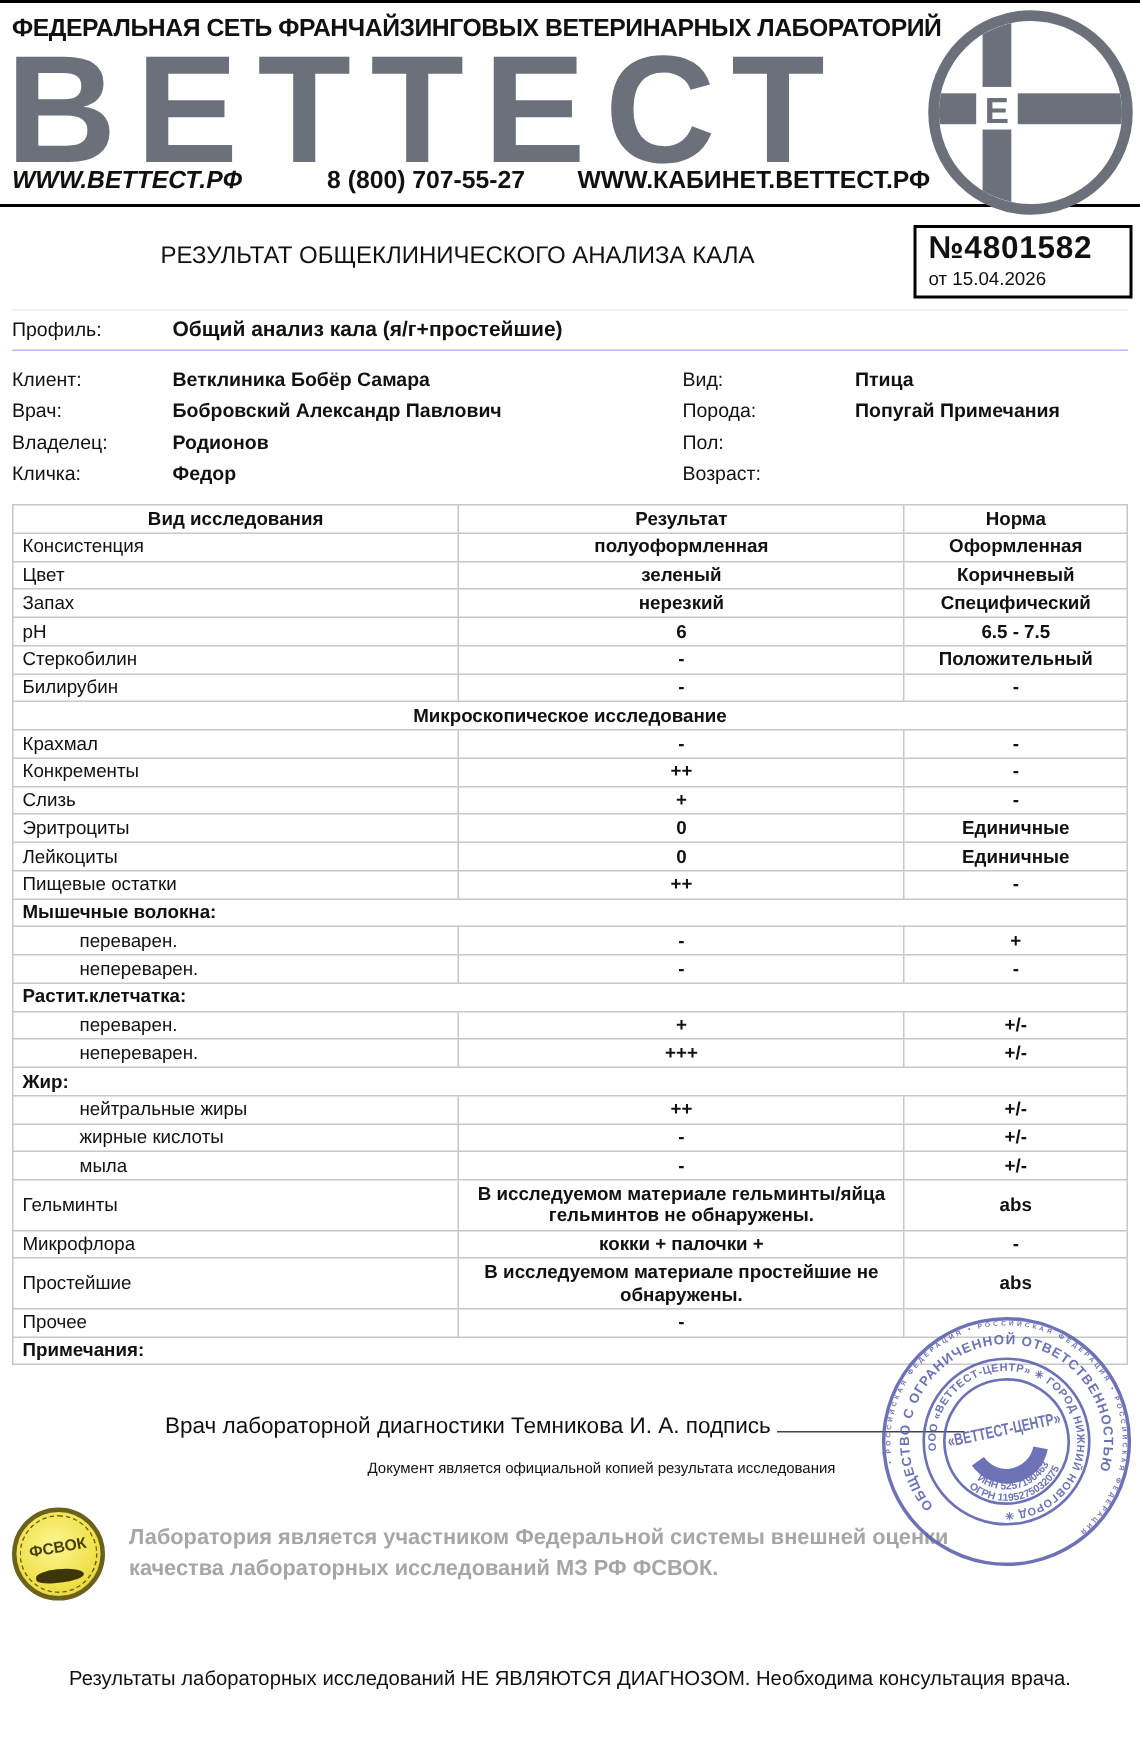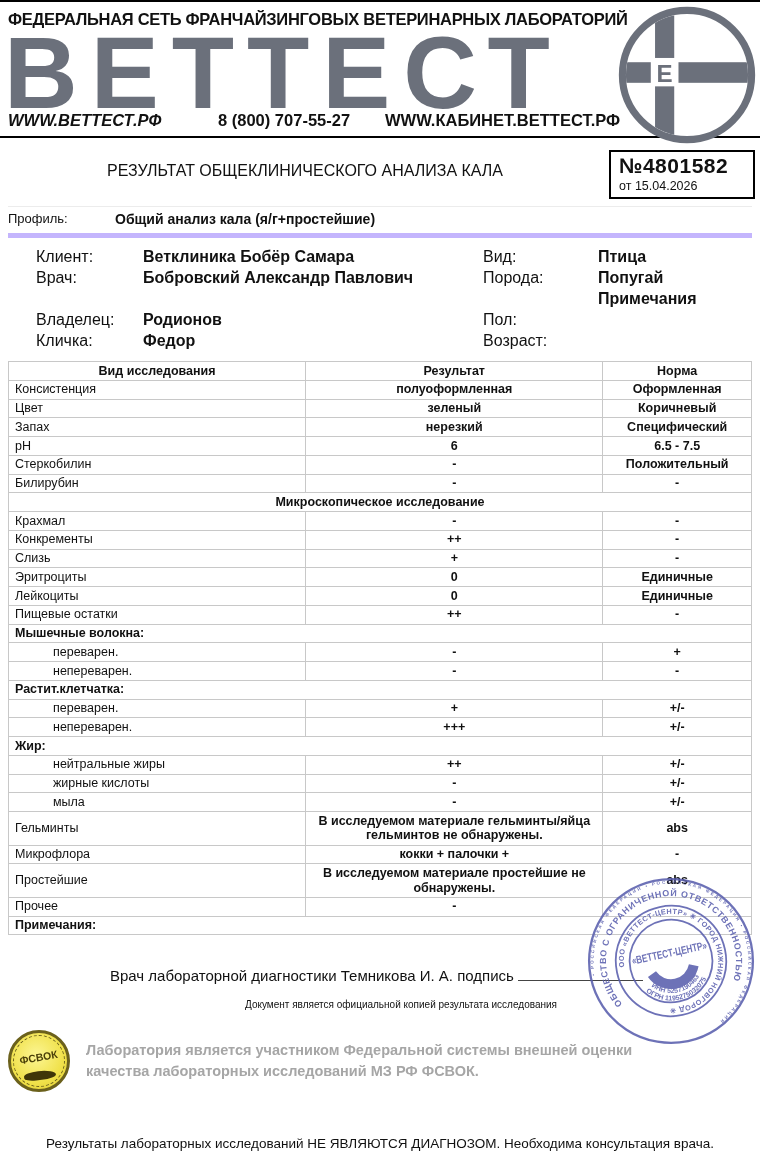--- a/index.html
+++ b/index.html
@@ -25,25 +25,25 @@
   .header-rule{height:2px;background:#000;}
 
   
   .title-section{position:relative;height:66px;}
   .report-title{position:absolute;top:24px;left:0;width:610px;text-align:center;font-size:16px;}
   .number-box{position:absolute;top:12px;right:5px;min-width:146px;border:2px solid #000;padding:2px 8px 4px;}
   .report-number{font-size:21px;font-weight:bold;letter-spacing:0.5px;}
   .report-date{font-size:12.5px;margin-top:1px;}
 
   
-  .profile-row{display:flex;margin:2px 8px 0;padding:4px 0 6px;border-top:1px solid #ececec;border-bottom:5px solid #c4b5fd;}
+  .profile-row{display:flex;margin:2px 8px 0;padding:4px 0 6px;border-top:1px solid #ececec;border-bottom:1px solid #c4b5fd;align-items:flex-end;}
   .profile-row .lbl{width:107px;font-size:13px;}
   .profile-row .val{font-weight:bold;font-size:14px;}
   .info-grid{margin:8px 8px 0;}
-  .info-row{display:grid;grid-template-columns:107px 340px 115px 1fr;font-size:16px;line-height:21px;margin-left:28px;}
+  .info-row{display:grid;grid-template-columns:107px 340px 115px 1fr;font-size:13px;line-height:21px;}
   .info-row .val{font-weight:bold;}
 
   
   table.results{width:744px;margin:10px 8px 0;border-collapse:collapse;font-size:12.5px;}
   table.results th,table.results td{border:1px solid var(--table-border);padding:1.5px 6px;line-height:1.18;}
   table.results th{font-weight:bold;text-align:center;height:16px;}
   td.name-cell{text-align:left;padding-left:14px;}
   td.name-cell.indent{padding-left:44px;}
   td.result-cell,td.norm-cell{font-weight:bold;text-align:center;}
   td.section-cell{font-weight:bold;text-align:center;}

